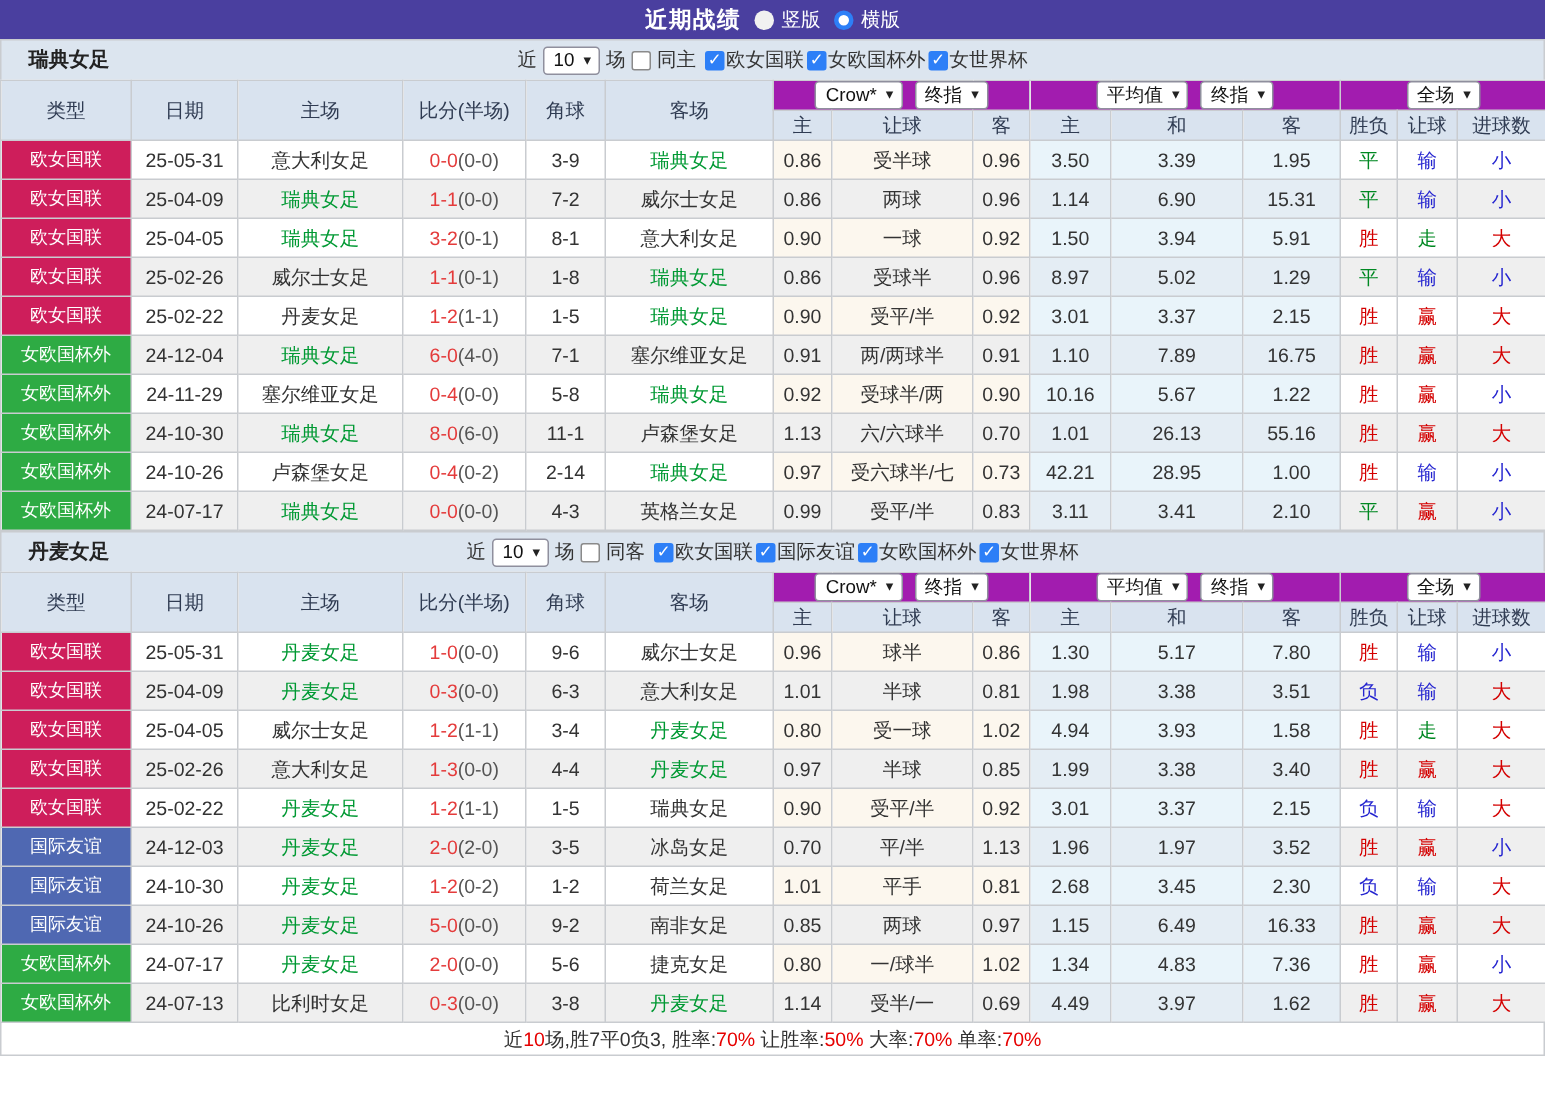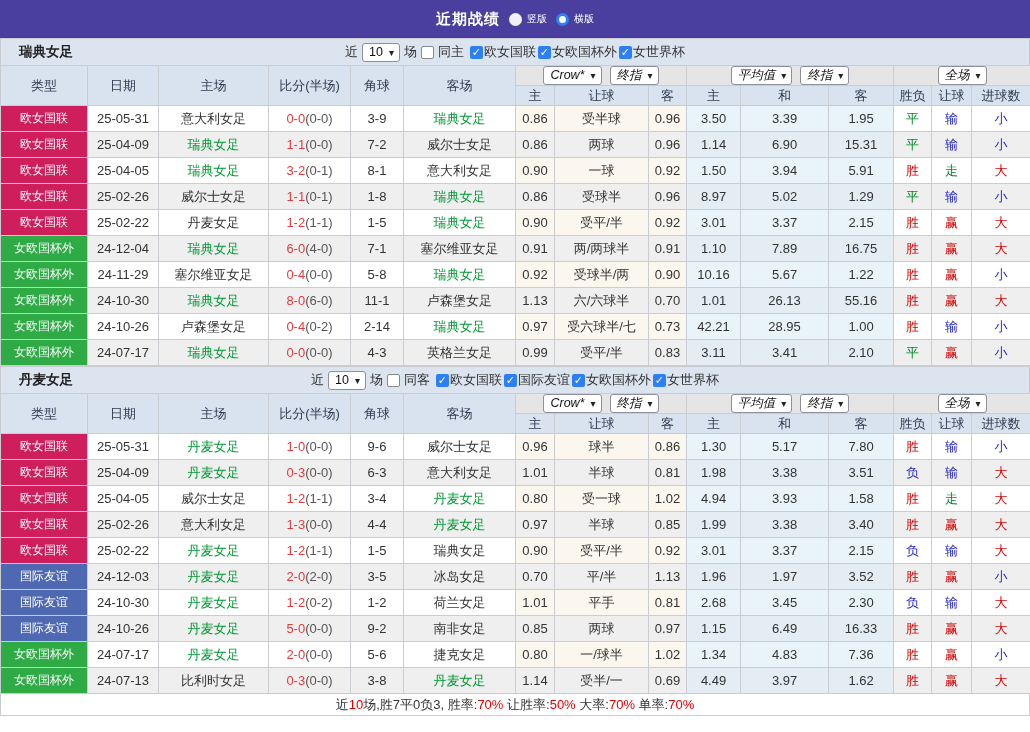--- a/index.html
+++ b/index.html
@@ -4,25 +4,25 @@
 <style>
   * { box-sizing: border-box; }
   html,body { margin:0; padding:0; }
   body {
     width:1030px; background:#fff; color:#333;
     font-family:"Liberation Sans","DejaVu Sans",sans-serif;
     font-size:13px;
   }
   
   .topbar {
-    height:38px; background:#4a3f9f; color:#fff;
+    height:26px; background:#4a3f9f; color:#fff;
     display:flex; align-items:center; justify-content:center; gap:9px;
   }
   .topbar .title { font-weight:bold; font-size:15px; letter-spacing:1px; }
-  .radio-group { display:flex; align-items:center; gap:5px; font-size:10px; }
+  .radio-group { display:flex; align-items:center; gap:5px; font-size:13px; }
   .radio-dot { width:13px; height:13px; border-radius:50%; display:inline-block; }
   .radio-dot.off { background:#f1f1f1; }
   .radio-dot.on  { background:#fff; border:3px solid #2d7ff7; }
   
   .ctrl-row {
     height:27px; background:#dce5ef; position:relative;
     display:flex; align-items:center; justify-content:center;
     border:1px solid #c9ccd0; border-bottom:none;
   }
   .team-name {
@@ -50,21 +50,21 @@
   }
   .league-list { display:inline-flex; align-items:center; }
   .league-item { display:inline-flex; align-items:center; gap:1px; margin-left:2px; }
   
   table { border-collapse:collapse; table-layout:fixed; width:1030px;padding-left:15px; }
   th, td {
     border:1px solid #c9ccd0; text-align:center;
     overflow:hidden; white-space:nowrap; padding:0 1px;
   }
   thead th { background:#d9e3ef; font-weight:normal; color:#2f3b52; height:20px; font-size:13px; }
-  thead tr.h1 th.dropgroup { background:#e5e5e5;font-style:italic; }
+  thead tr.h1 th.dropgroup { background:#a21caf; }
   .dropcells { display:flex; align-items:center; justify-content:center; gap:8px; }
   tbody td { height:26px; font-size:13px; }
   tbody tr.odd  { background:#fff; }
   tbody tr.even { background:#efefef; }
   tbody tr.odd  td.crow { background:#fcf7ee; }
   tbody tr.odd  td.avg  { background:#e9f4fa; }
   tbody tr.even td.avg  { background:#e4edf4; }
   td.comp { color:#fff; font-size:12px; }
   td.comp.cc-pink  { background:#ce1e5b; }
   td.comp.cc-green { background:#2eab44; }

